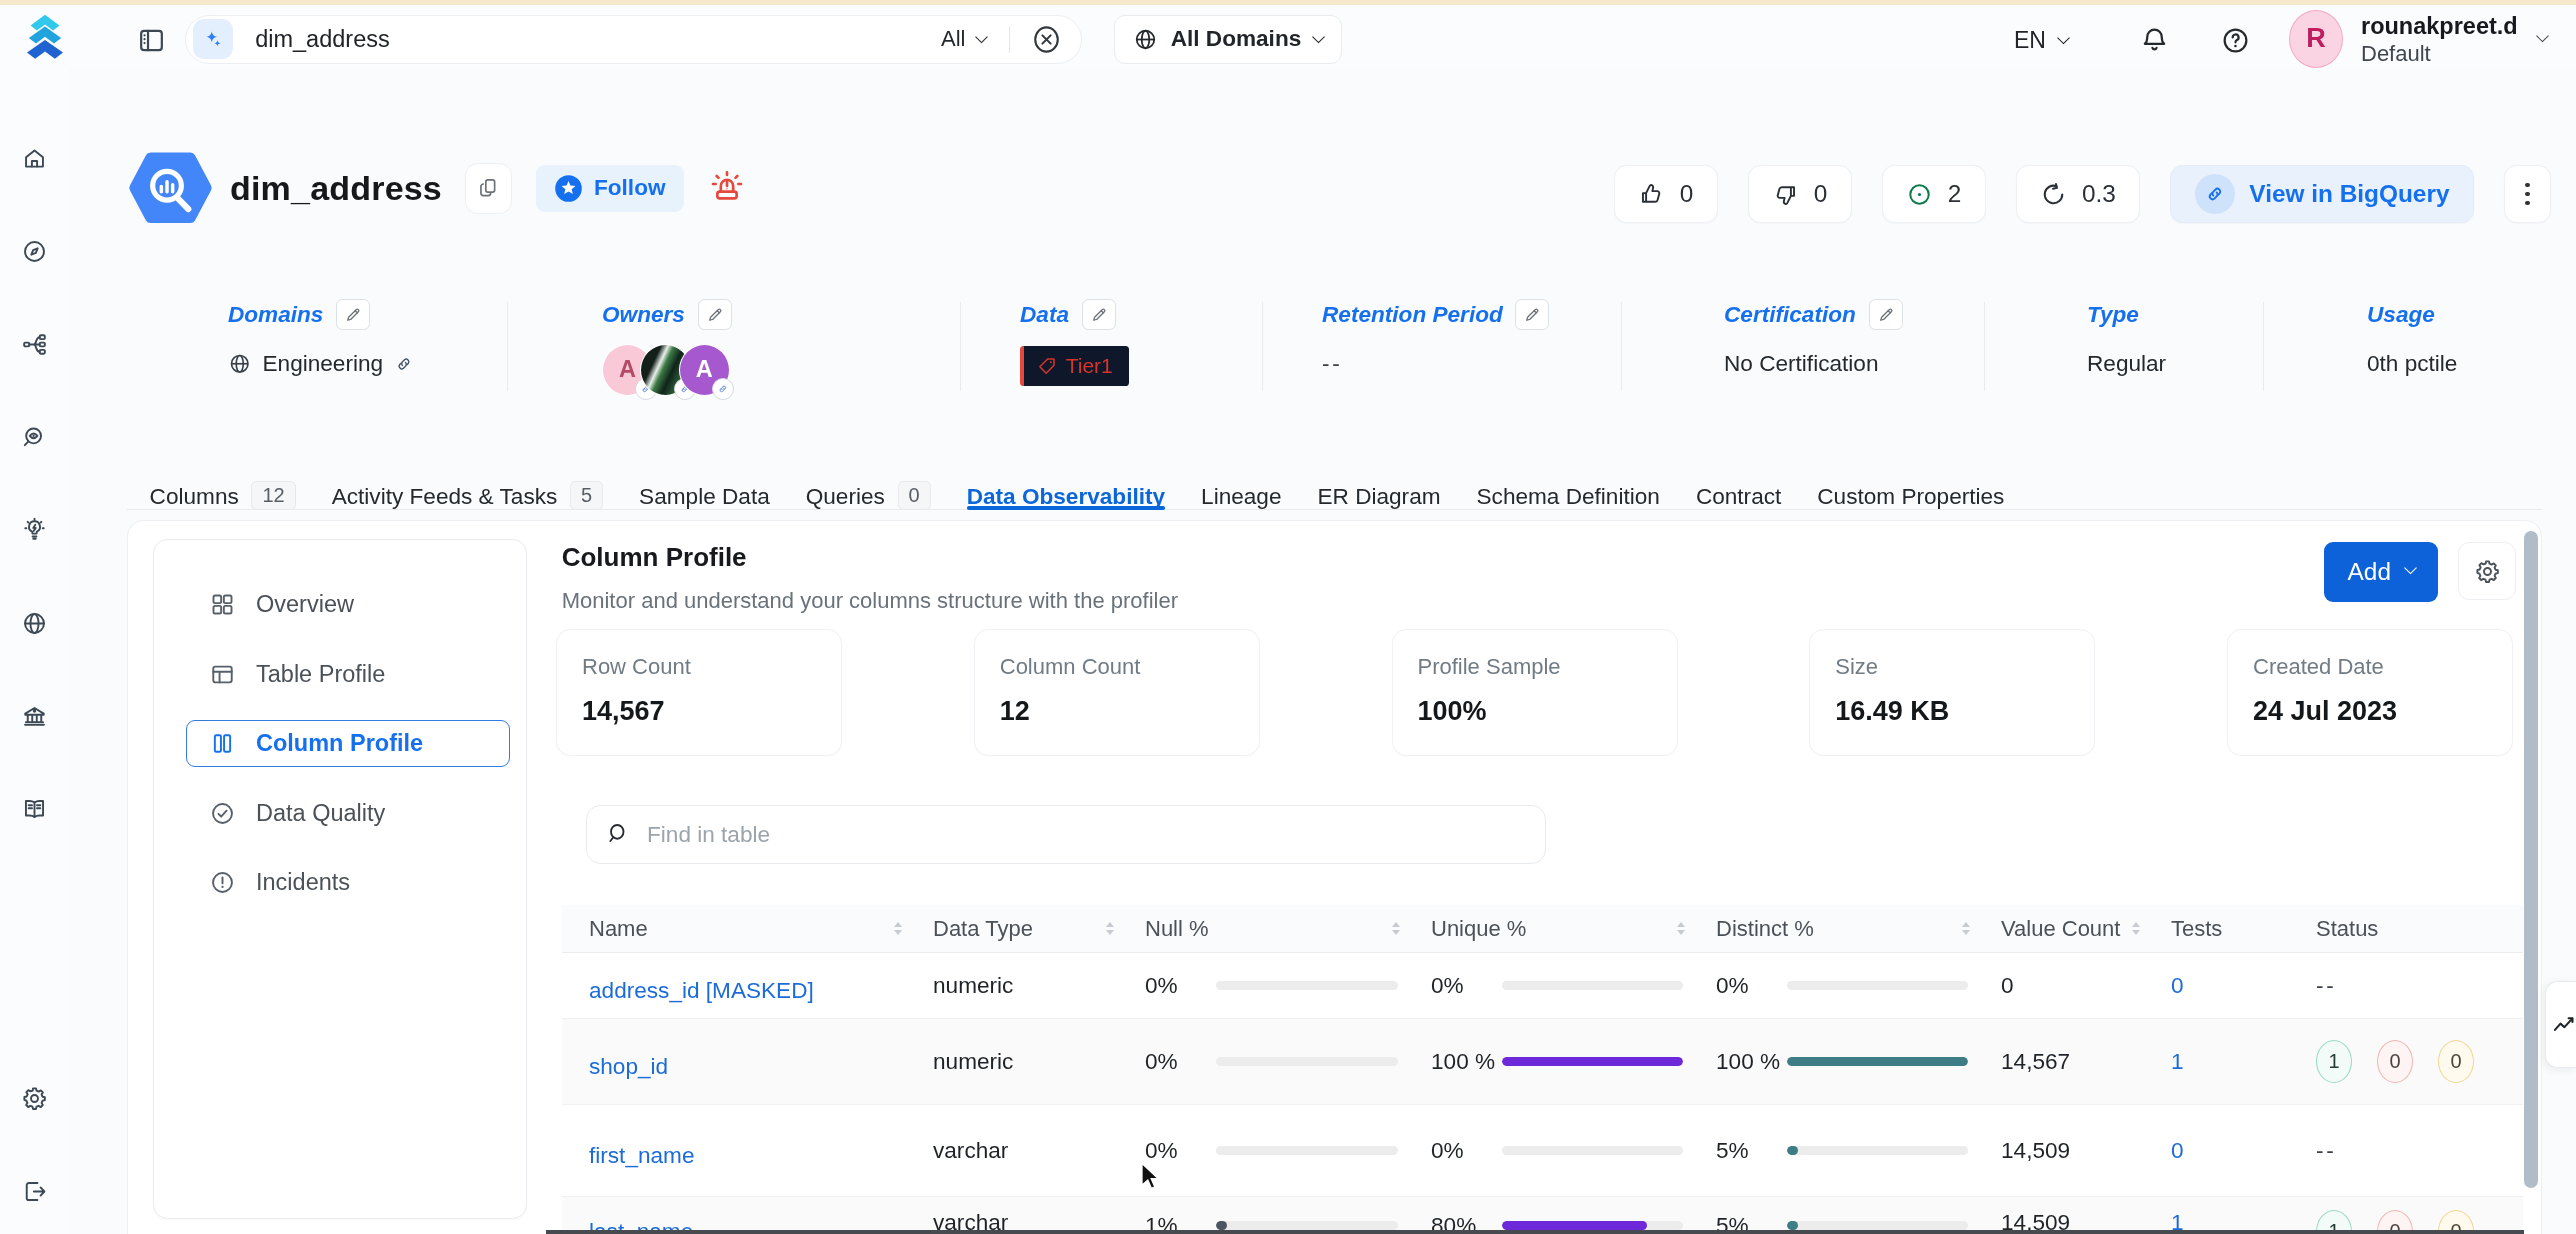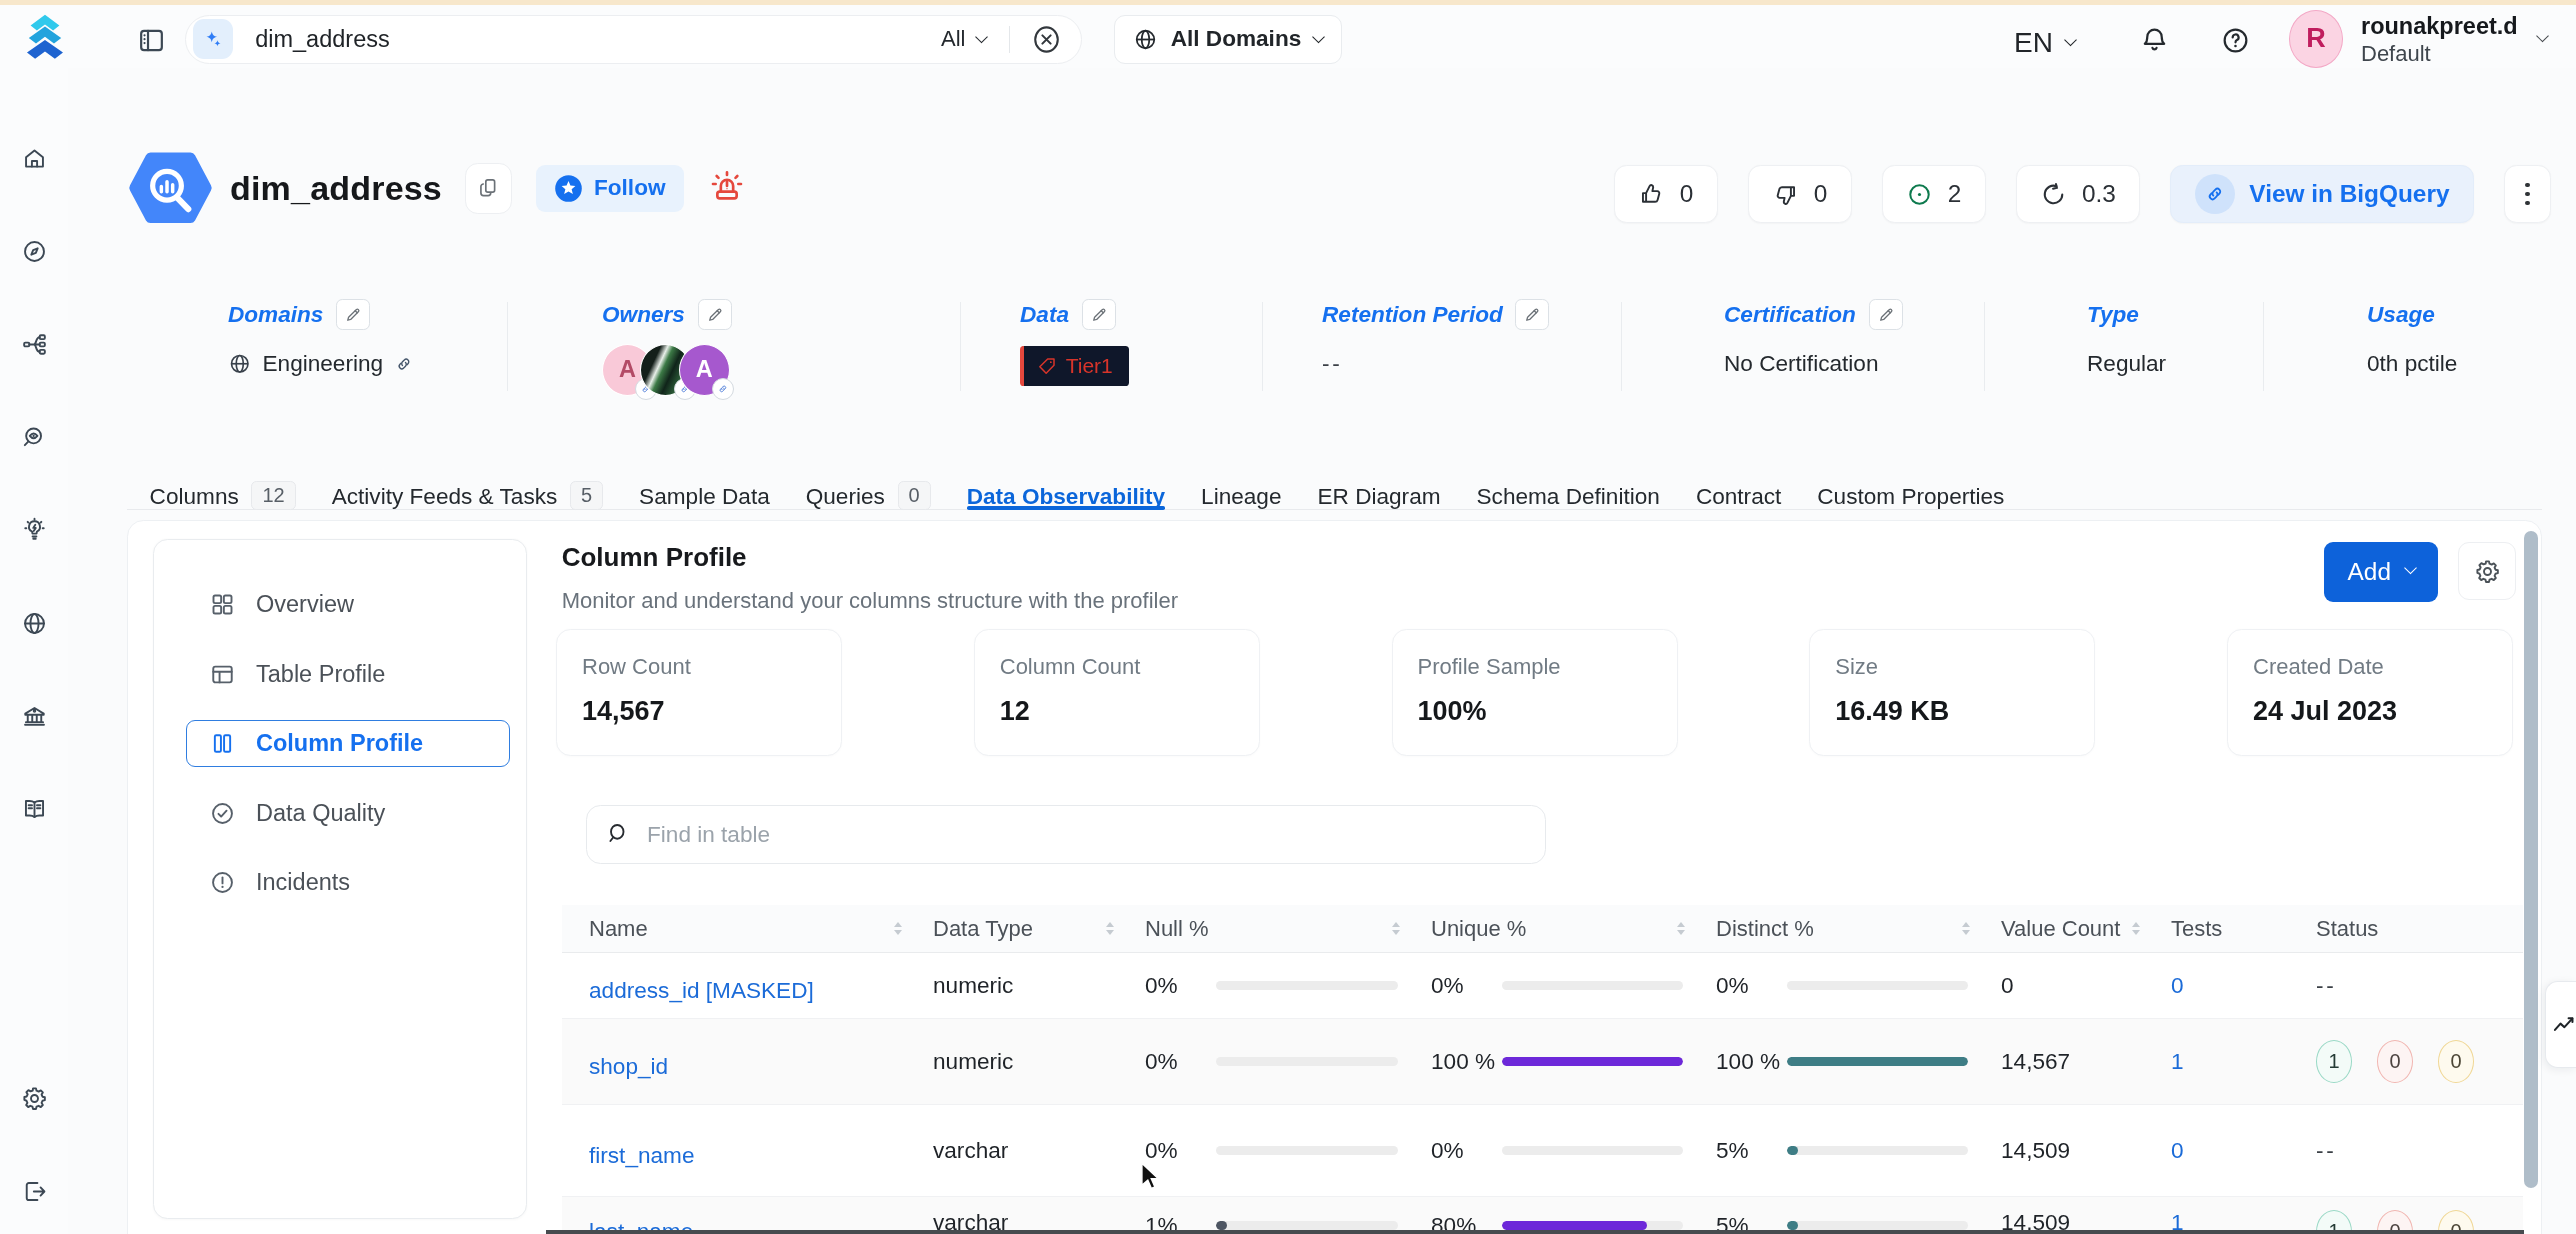--- a/index.html
+++ b/index.html
@@ -22,21 +22,21 @@
     color:#202428; margin-left:22px; }
   .scope { display:flex; align-items:center; gap:11px; font-size:22px; color:#24292e; padding:0 3.6px; cursor:pointer; }
   .chev { display:inline-block; width:9px; height:9px; border-right:1.8px solid currentColor;
     border-bottom:1.8px solid currentColor; transform:rotate(45deg) translate(-1.8px,-1.8px); }
   .search-div { width:0.9px; height:27px; background:#e4e7ea; margin:0 20px; }
   .clear-btn { width:33px; height:33px; margin-right:18px; color:#33383d; }
   .domains-pill { position:absolute; left:1114px; top:10px; height:49px; padding:0 18px; background:#fff;
     border:0.9px solid #e9ecef; border-radius:11px; display:flex; align-items:center; gap:12.7px; }
   .domains-pill .g-icon { width:25px; height:25px; color:#24292e; }
   .domains-pill span { font-size:22.6px; font-weight:700; color:#212529; }
-  .lang { position:absolute; left:2014px; top:22px; display:flex; align-items:center; gap:12.7px; font-size:28px; color:#212529; }
+  .lang { position:absolute; left:2014px; top:22px; display:flex; align-items:center; gap:12.7px; font-size:23px; color:#212529; }
   .bell-btn { position:absolute; left:2139px; top:19px; width:31px; height:33px; color:#24292e; }
   .help-btn { position:absolute; left:2220px; top:20px; width:31px; height:31px; color:#24292e; }
   .avatar { position:absolute; left:2289px; top:5.4px; width:54px; height:58px; border-radius:50%;
     background:#fbd4e3; border:1.8px solid #f3a8c6; display:flex; align-items:center; justify-content:center;
     font-size:27px; font-weight:700; color:#c01d5e; }
   .user-texts { position:absolute; left:2361px; top:8.1px; line-height:27px; }
   .user-name { font-size:23.5px; font-weight:700; color:#16191d; }
   .user-team { font-size:22px; color:#3f464d; }
   .user-chev { position:absolute; left:2538px; top:29px; color:#45494e; }
 

